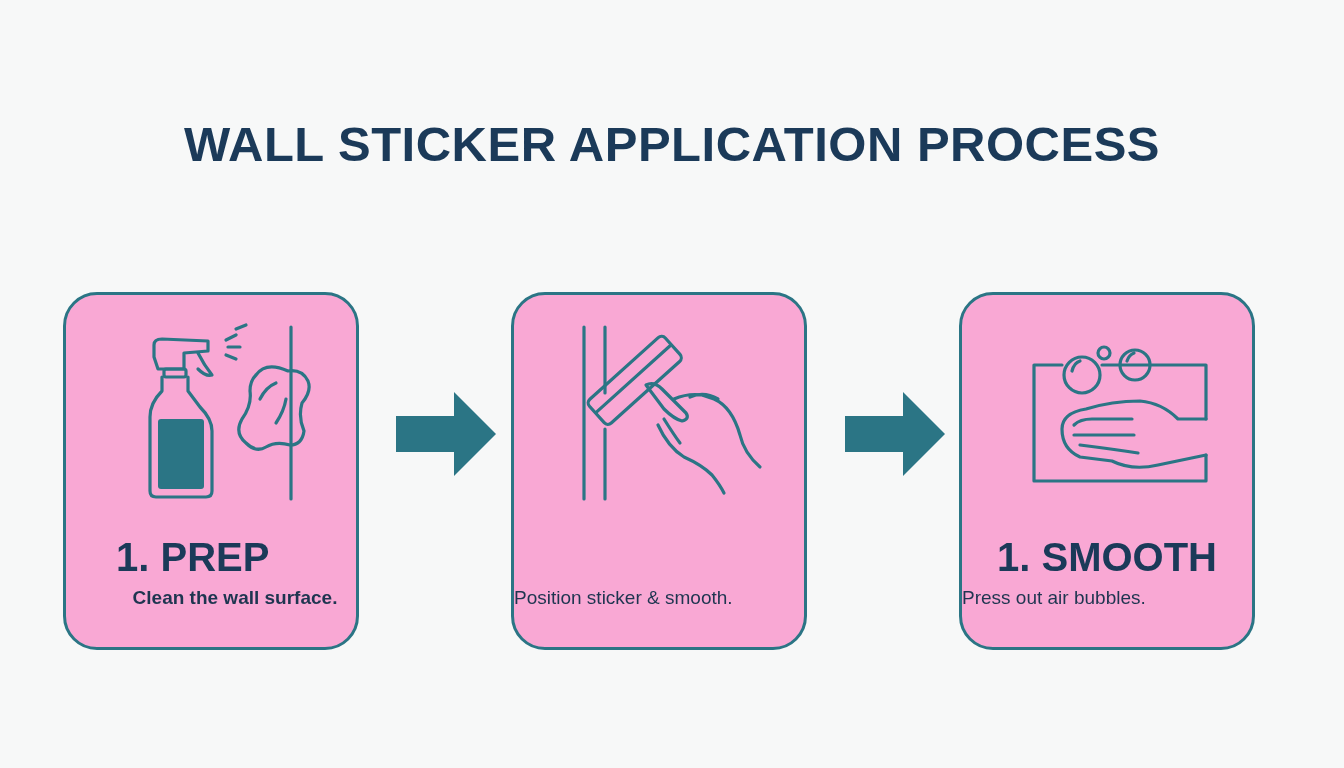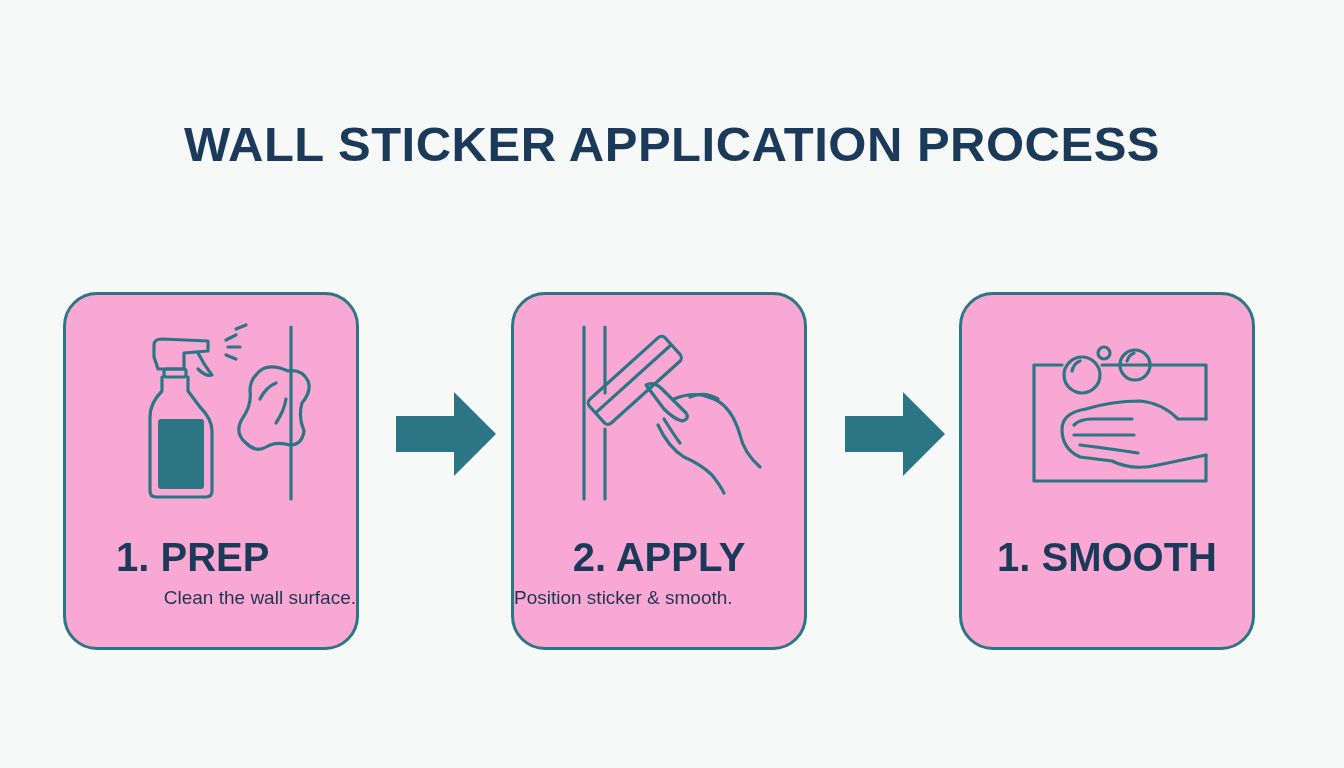--- a/index.html
+++ b/index.html
@@ -29,21 +29,21 @@
     .card .step-title {
       position: absolute; left: 0; width: 100%; top: 240px;
       text-align: center; font-weight: bold; font-size: 40px; color: #1b3a59;
     }
     .card .step-desc {
       position: absolute; left: 0; width: 100%; top: 292px;
       font-size: 19px; color: #1e3550;
     }
     #card1 { left: 63px; }
     #card1 .step-title { text-align: left; padding-left: 50px; box-sizing: border-box; }
-    #card1 .step-desc { text-align: right; padding-left: 48px; box-sizing: border-box; }
+    #card1 .step-desc { text-align: center; padding-left: 48px; box-sizing: border-box; font-weight: bold; }
     #card2 { left: 511px; }
     #card3 { left: 959px; }
     .arrow { position: absolute; top: 392px; width: 100px; height: 84px; }
     #arrow1 { left: 396px; }
     #arrow2 { left: 845px; }
     svg .st { fill: none; stroke: #2b7585; stroke-width: 3.2; stroke-linecap: round; stroke-linejoin: round; }
   </style>
 </head>
 <body>
 
@@ -90,21 +90,20 @@
       <rect class="st" x="70" y="70" width="102" height="32" rx="5"></rect>
       <line class="st" x1="72" y1="84" x2="170" y2="84"></line>
     </g>
 
     <path class="st" d="M132 90 Q140 86 148 94 L172 118 Q176 124 168 126 Q160 124 150 114 Z"></path>
     <path class="st" d="M160 104 Q174 98 188 100 L200 104 Q218 112 226 140 Q230 158 246 172"></path>
     <path class="st" d="M176 102 Q190 96 204 104"></path>
     <path class="st" d="M150 124 Q160 140 166 148"></path>
     <path class="st" d="M144 130 Q154 152 170 162 Q188 170 198 180 Q206 190 210 198"></path>
   </svg>
-  <div class="step-title">2. APPLY</div>
   <div class="step-desc">Position sticker &amp; smooth.</div>
 </div>
 
 <svg class="arrow" id="arrow2" viewBox="0 0 100 84">
   <polygon points="0,24 58,24 58,0 100,42 58,84 58,60 0,60" fill="#2b7585"></polygon>
 </svg>
 
 <div class="card" id="card3">
   <svg class="icon" viewBox="0 0 316 230">
 
@@ -116,13 +115,14 @@
     <circle class="st" cx="173" cy="70" r="15"></circle>
     <path class="st" d="M165 66 Q167 60 172 58"></path>
     <circle class="st" cx="142" cy="58" r="6"></circle>
 
     <path class="st" d="M244 124 L216 124 Q200 108 178 106 Q150 106 124 114 Q100 118 100 134 Q100 154 118 162 L150 166 Q170 176 196 170 L244 160"></path>
     <path class="st" d="M112 130 Q118 124 130 124 L170 124"></path>
     <path class="st" d="M112 140 L172 140"></path>
     <path class="st" d="M118 150 Q150 154 176 158"></path>
   </svg>
   <div class="step-title">1. SMOOTH</div>
+  <div class="step-desc">Press out air bubbles.</div>
 </div>
 
 </body></html>

